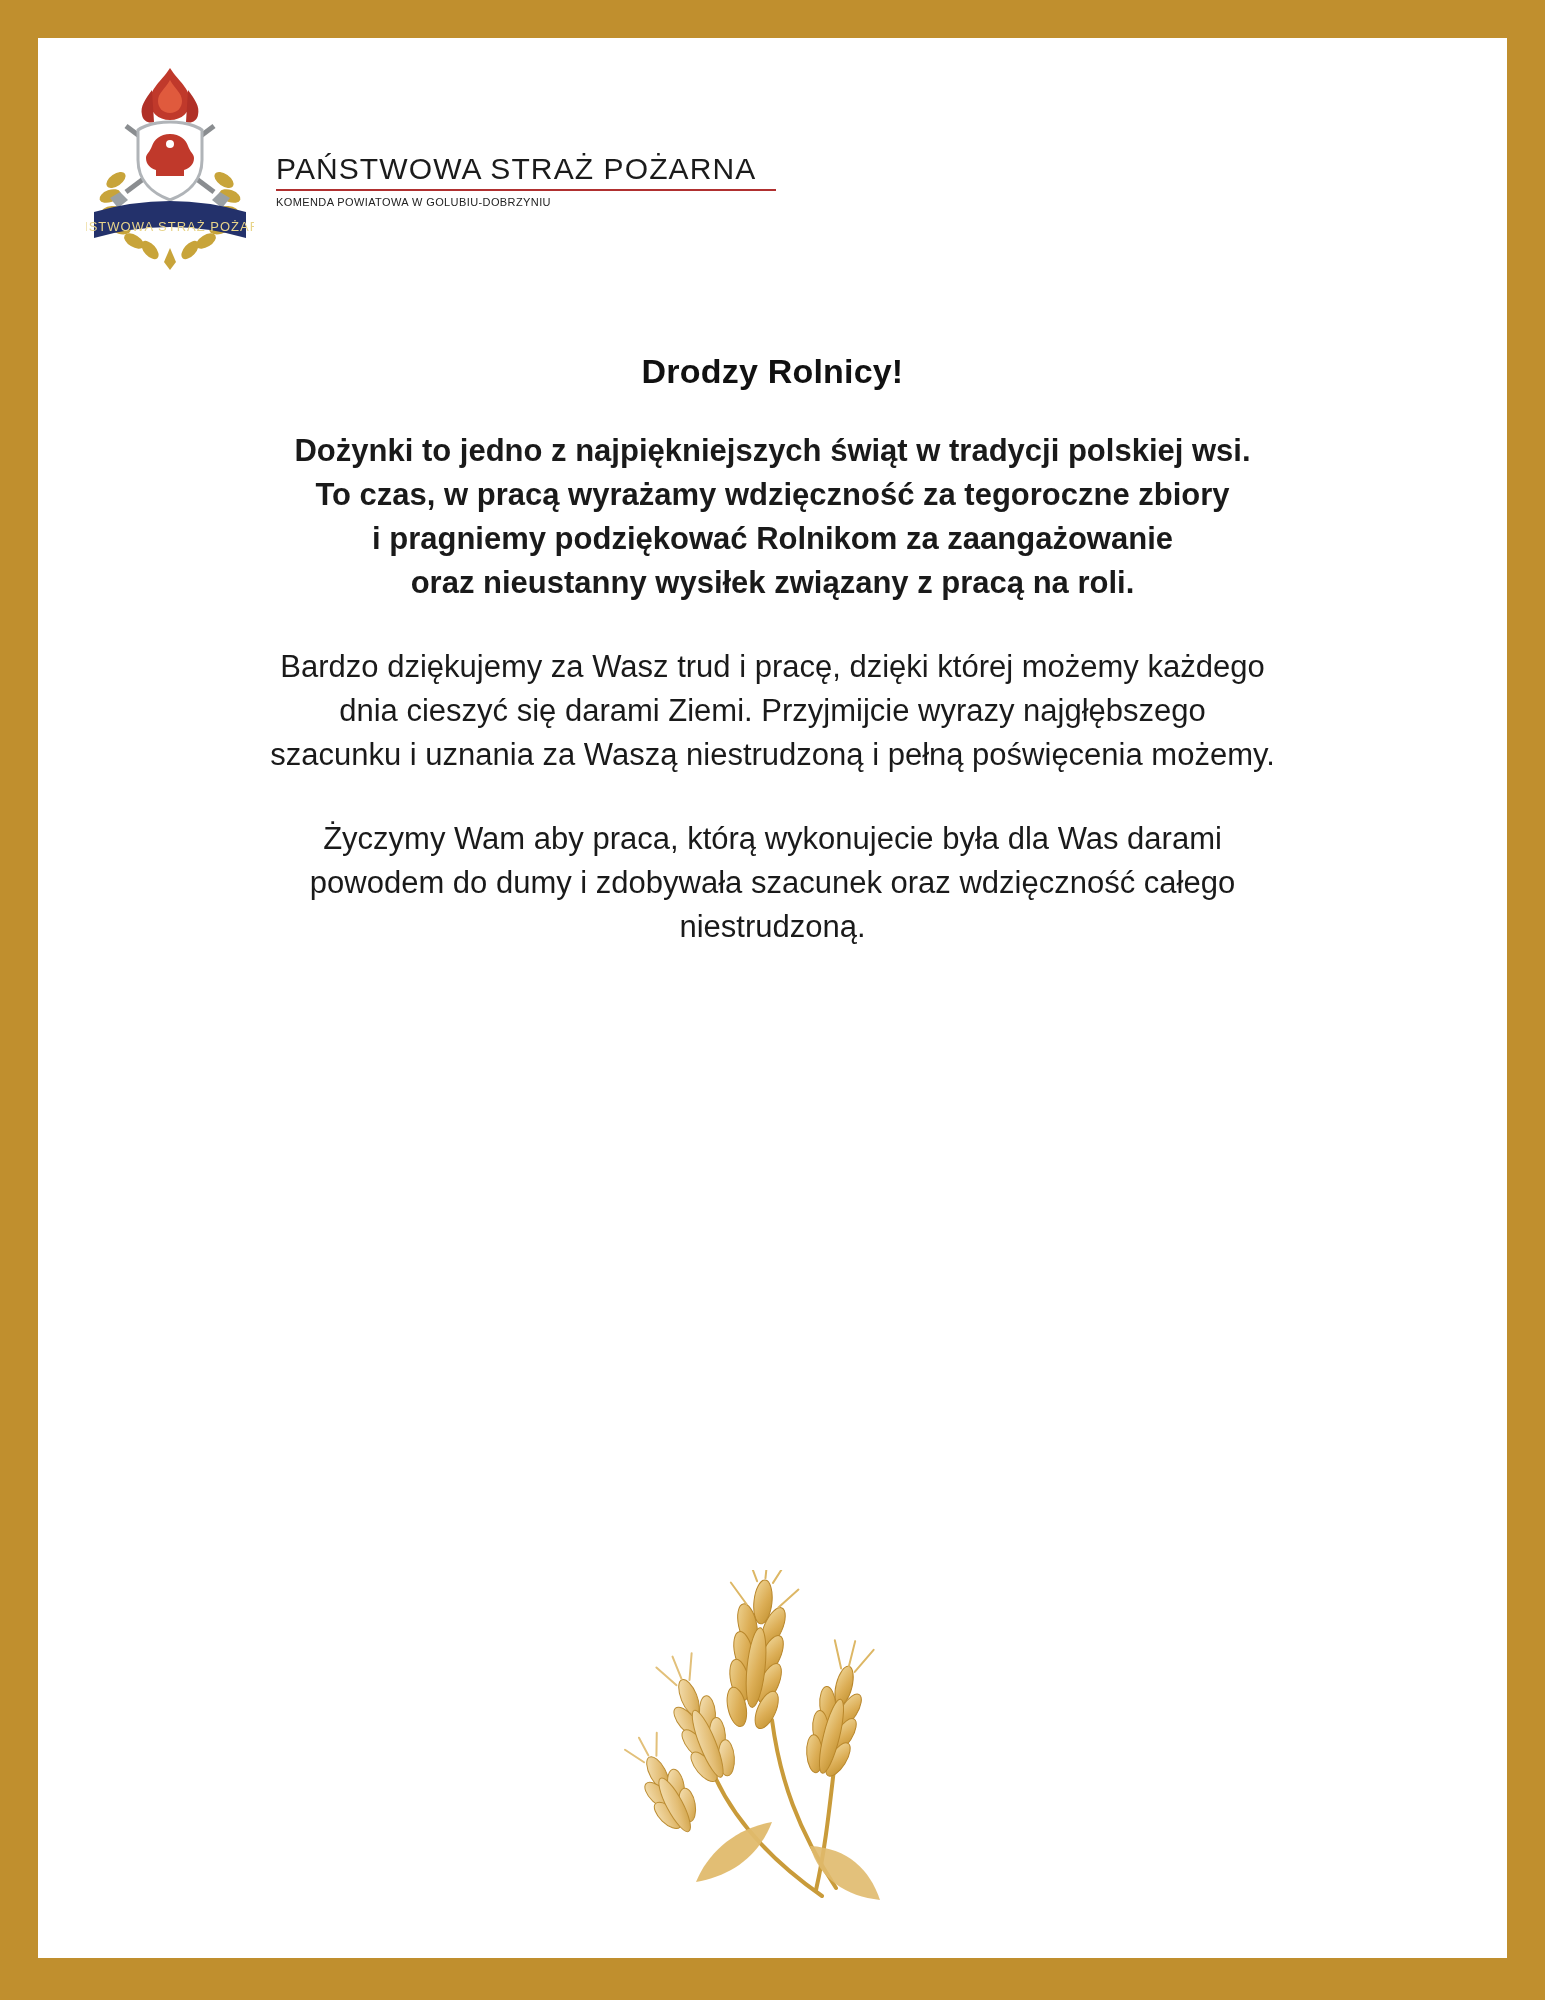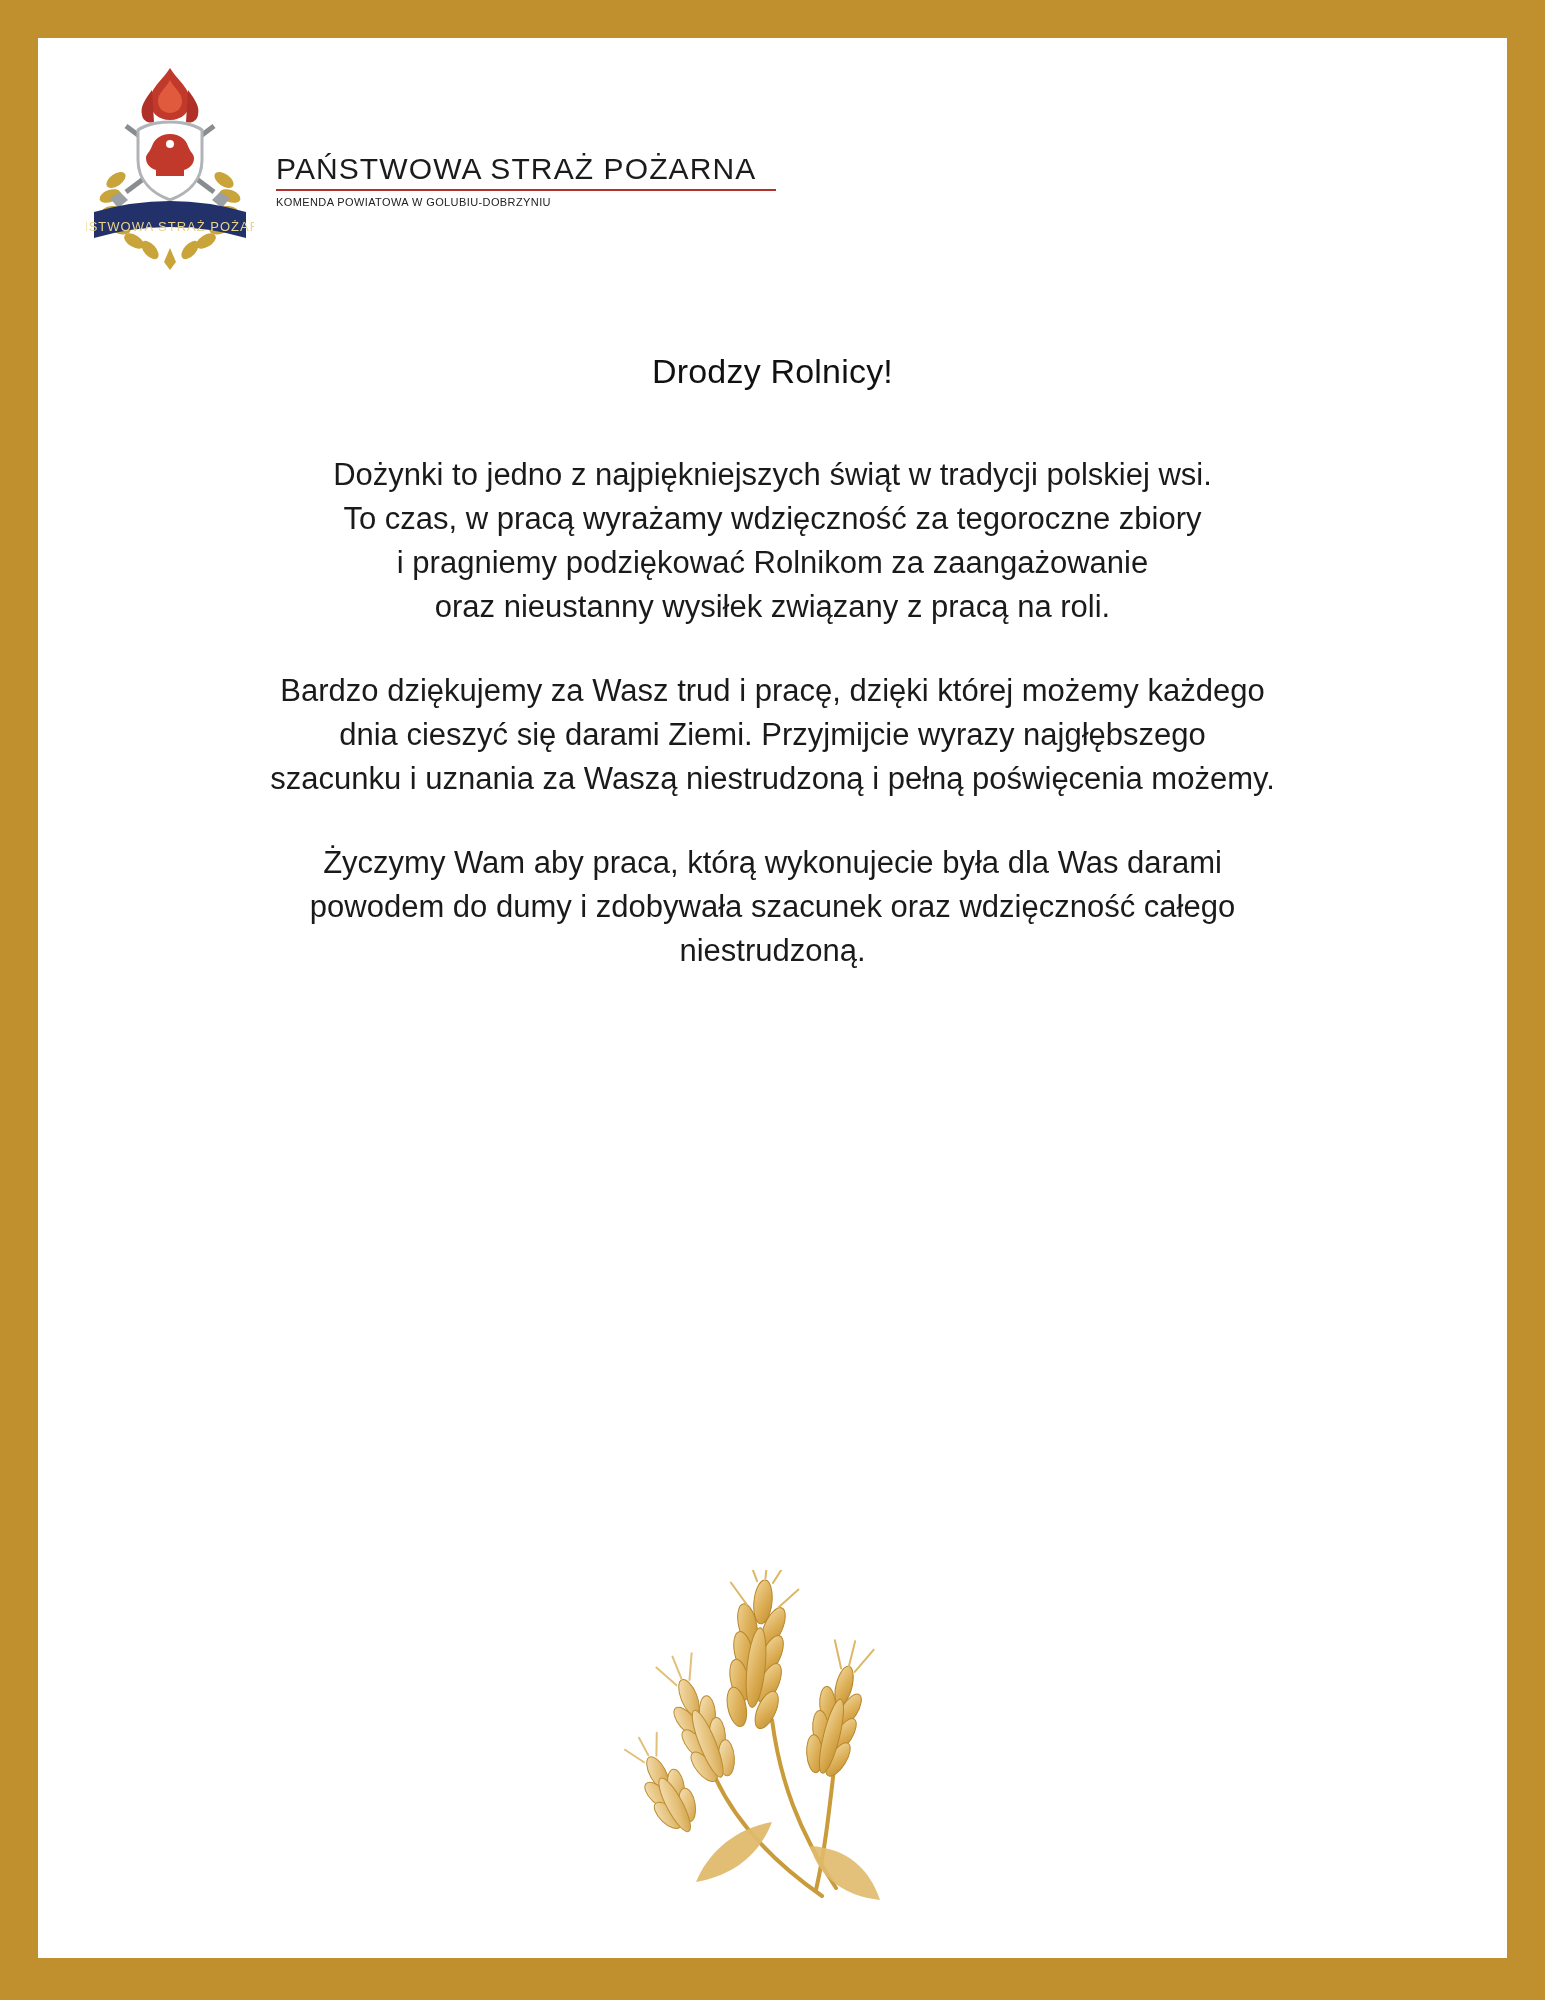--- a/index.html
+++ b/index.html
@@ -71,33 +71,33 @@
   }
 
   
   .content {
     padding: 0 60px;
     color: #111;
   }
   .salutation {
     text-align: center;
     font-size: 34px;
-    font-weight: normal;
+    font-weight: bold;
     margin-top: 82px;
     letter-spacing: 0.2px;
   }
   .para {
     text-align: center;
     font-size: 31px;
     line-height: 1.42;
     margin-top: 40px;
     color: #1a1a1a;
     font-weight: 400;
   }
-  .para.first { margin-top: 62px; }
+  .para.first { margin-top: 38px; font-weight: bold; }
   .para .line { display: block; }
 
   .signature {
     text-align: right;
     font-size: 31px;
     line-height: 1.42;
     margin-top: 150px;
     padding-right: 100px;
     color: #1a1a1a;
   }

